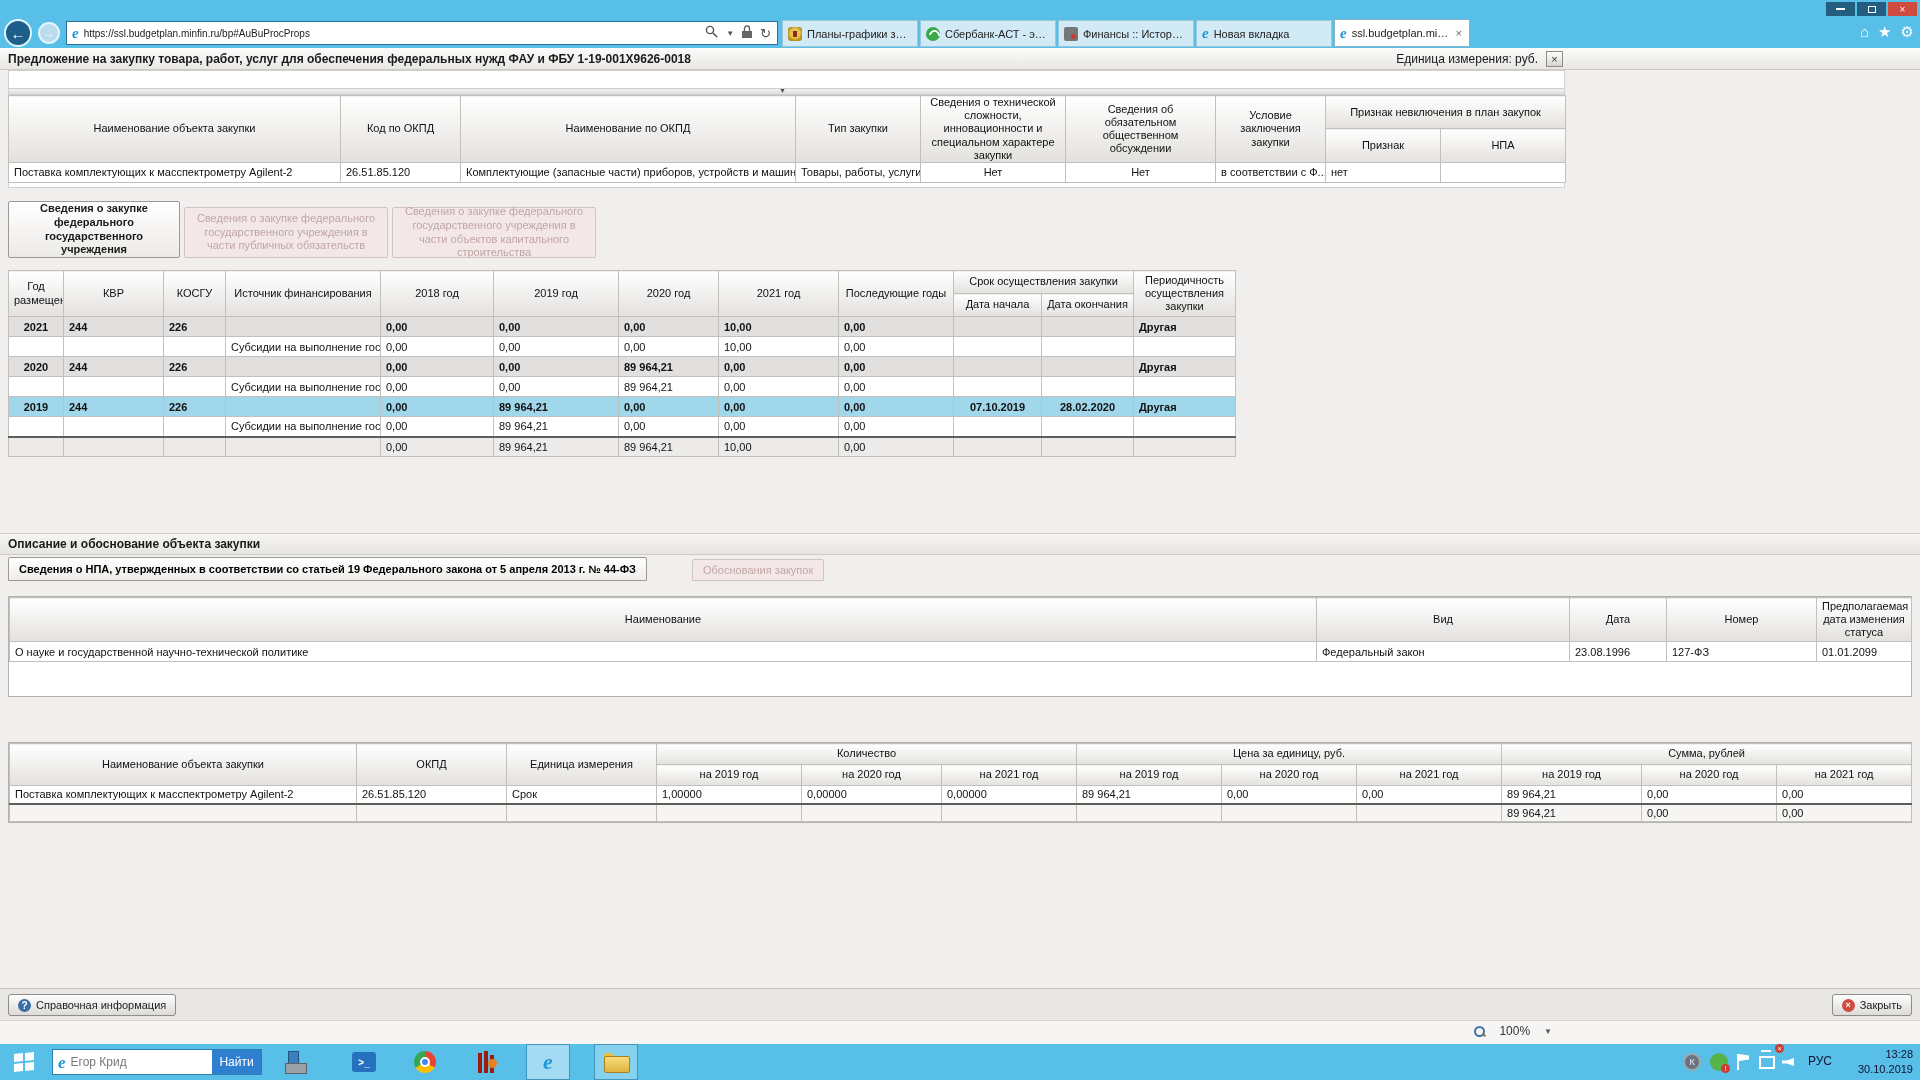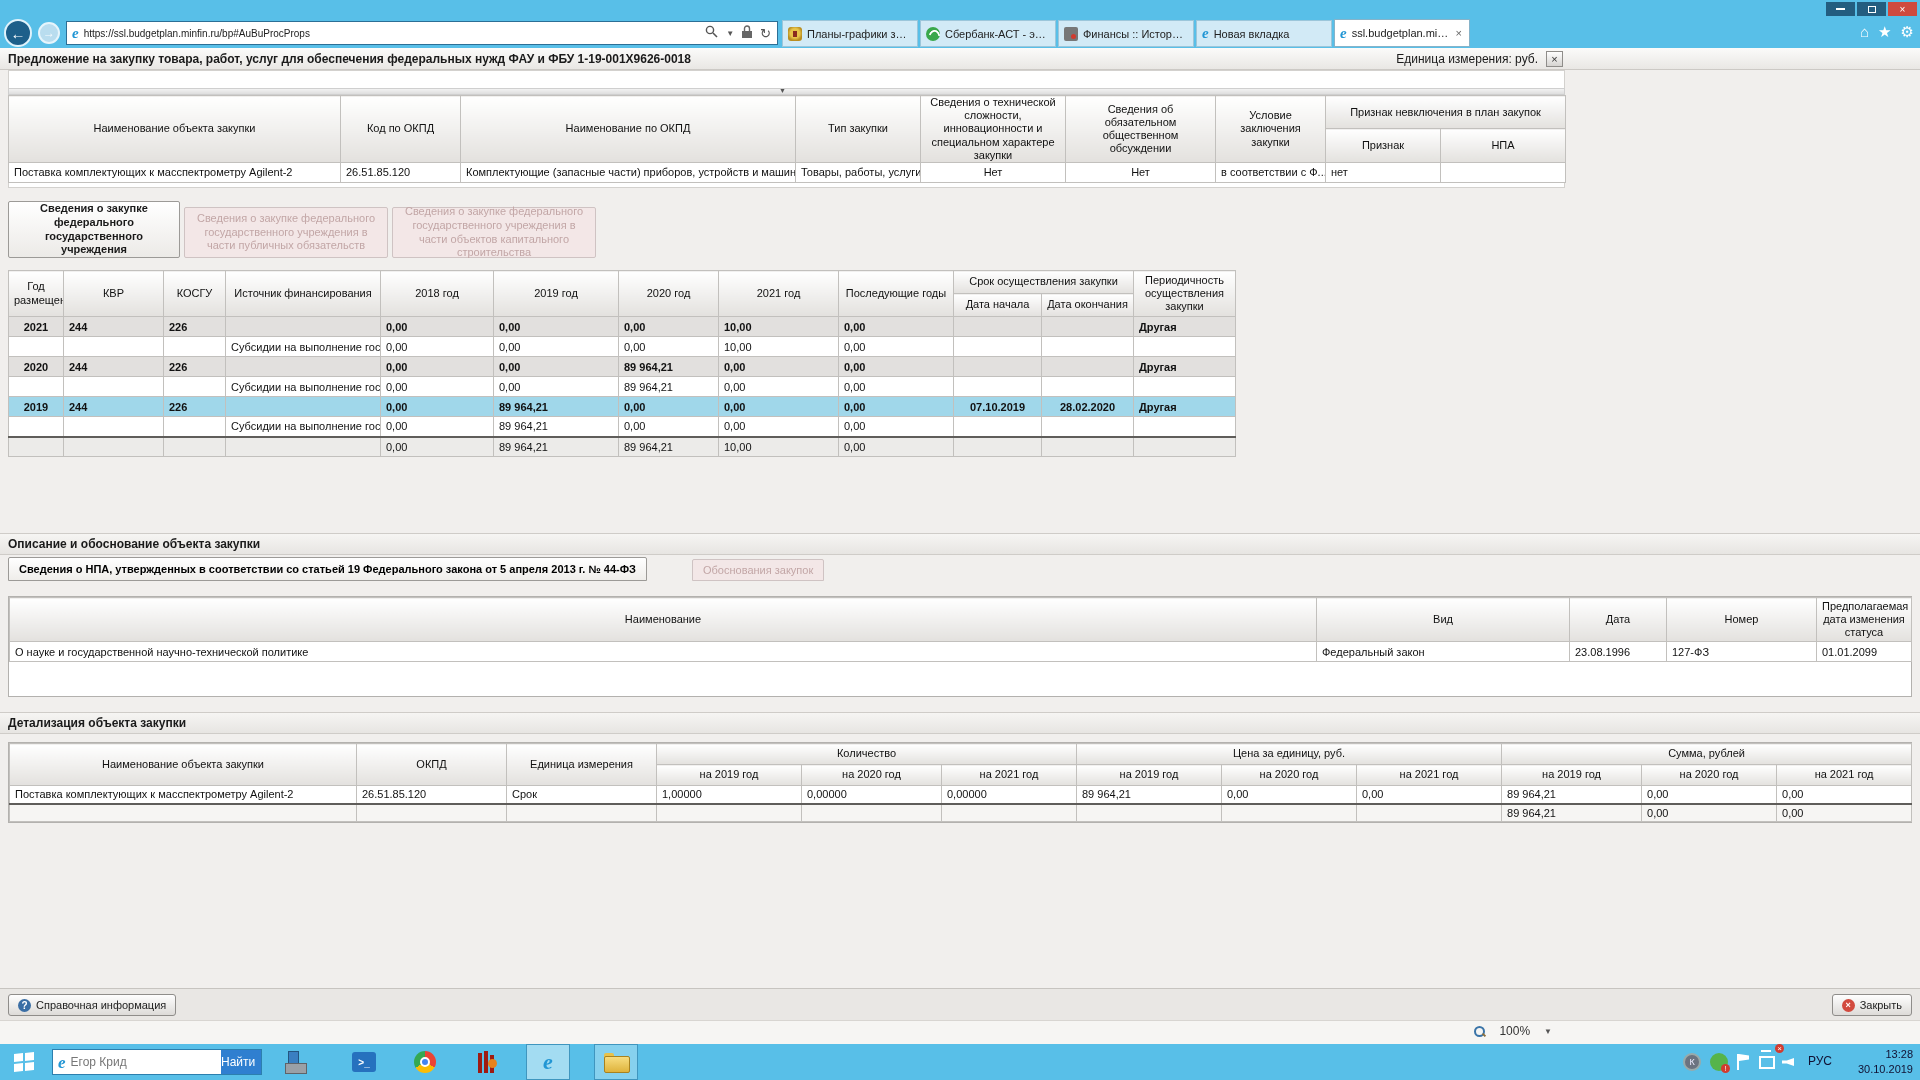--- a/index.html
+++ b/index.html
@@ -125,22 +125,22 @@
   .taskbar { position:absolute; left:0; top:1044px; width:1920px; height:36px; background:#58bfe8; }
   .startbtn { position:absolute; left:0; top:0; width:48px; height:36px; display:flex; align-items:center;
               justify-content:center; cursor:pointer; }
   .winlogo { width:20px; height:18px; display:grid; grid-template-columns:9px 9px; grid-template-rows:8px 8px;
              gap:2px; transform:skewY(-6deg); }
   .winlogo i { background:#fff; }
   .sbox { position:absolute; left:52px; top:5px; width:210px; height:26px; background:#fff;
           border:1px solid #2c7fae; display:flex; align-items:center; }
   .sbox .ie-e { margin:0 5px; font-size:17px; }
   .sinput { flex:1; border:0; outline:0; font-size:12px; color:#777; font-family:inherit; min-width:10px; }
-  .sgo { width:40px; height:24px; background:#2f7fd0; color:#fff; font-size:12px; border:0;
-         display:flex; align-items:center; justify-content:flex-start; cursor:pointer; }
+  .sgo { width:49px; height:24px; background:#2f7fd0; color:#fff; font-size:12px; border:0;
+         display:flex; align-items:center; justify-content:center; cursor:pointer; }
   .slot { position:absolute; top:0; width:40px; height:36px; display:flex; align-items:center; justify-content:center; cursor:pointer; }
   .appbox { position:absolute; top:0; width:44px; height:36px; background:rgba(255,255,255,.45);
             border:1px solid #3f96bf; display:flex; align-items:center; justify-content:center; cursor:pointer; }
   .appbox.dim { background:rgba(255,255,255,.28); }
 
   .ic-rdp { width:22px; height:22px; position:relative; }
   .ic-rdp:before { content:""; position:absolute; left:3px; top:0; width:9px; height:16px; background:#3a7fc1; border:1px solid #24557f; }
   .ic-rdp:after { content:""; position:absolute; left:0; top:12px; width:20px; height:9px; background:#9aa0a6; border:1px solid #5f6368; }
   .ic-ps { width:24px; height:20px; background:#2671be; border-radius:3px; color:#fff; font-size:10px;
            font-weight:bold; display:flex; align-items:center; justify-content:center; }
@@ -492,23 +492,20 @@
           <td class="tl">Федеральный закон</td>
           <td class="tl">23.08.1996</td>
           <td class="tl">127-ФЗ</td>
           <td class="tl">01.01.2099</td>
         </tr>
       </tbody>
     </table>
     <div class="npa-fill"></div>
   </div>
 
-  <div class="secbar" style="top:664px;">
-    <span>Детализация объекта закупки</span>
-  </div>
 
   <div class="det-wrap">
     <table class="grid t-det">
       <colgroup>
           <col style="width:347px">
           <col style="width:150px">
           <col style="width:150px">
           <col style="width:145px">
           <col style="width:140px">
           <col style="width:135px">

